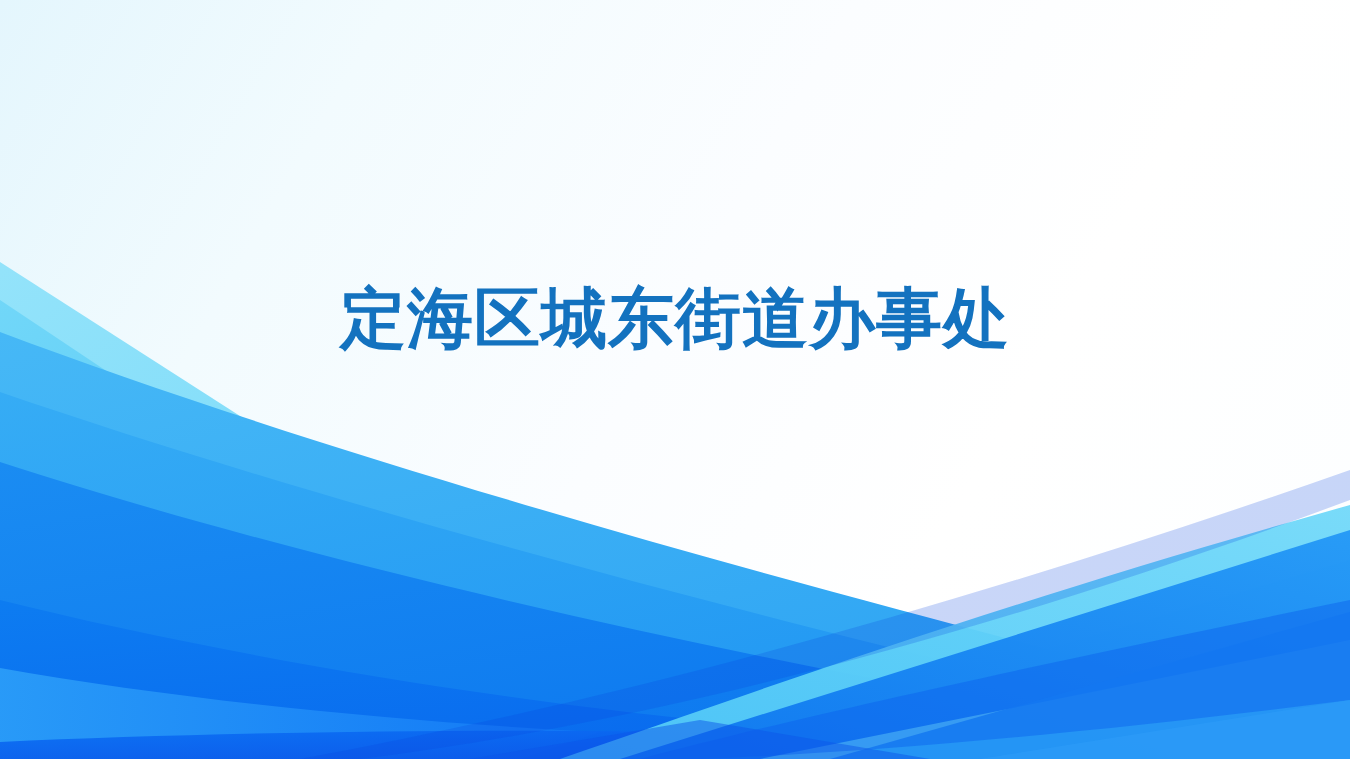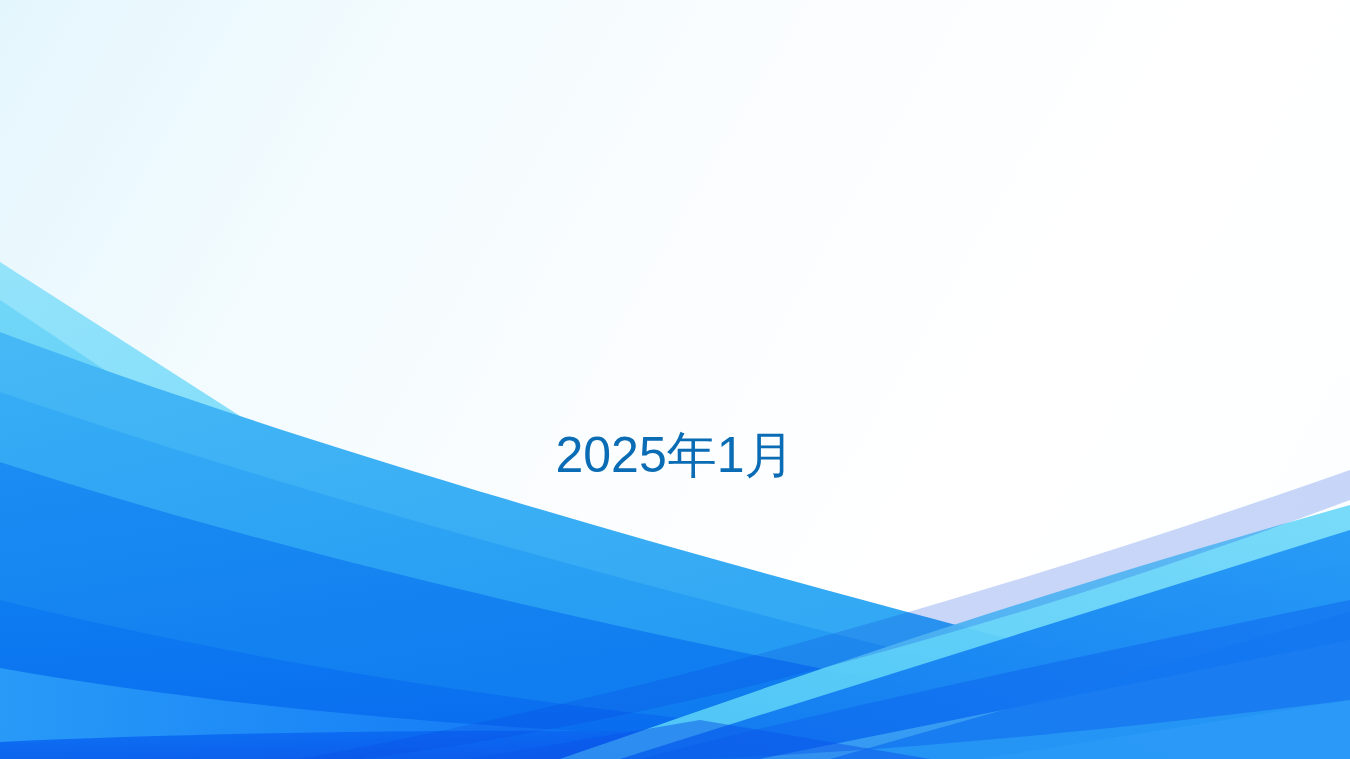--- a/index.html
+++ b/index.html
@@ -137,16 +137,16 @@
 
     <path d="M640,759 C800,716 1060,660 1350,600 L1350,700 C1120,730 880,752 700,759 Z" fill="#0B5FEE" opacity="0.45"></path>
 
     <path d="M1350,700 L1350,759 L980,759 Z" fill="#2C9BF8" opacity="0.7"></path>
 
     <path d="M470,759 L700,720 L930,759 Z" fill="#0C55EA" opacity="0.5"></path>
 
   </svg>
 
   <div id="text-layer">
-    <div id="slide-subtitle">2025年1月</div>
+    <div id="slide-title">定海区城东街道办事处</div>
   </div>
 
 </div>
 
 </body></html>

